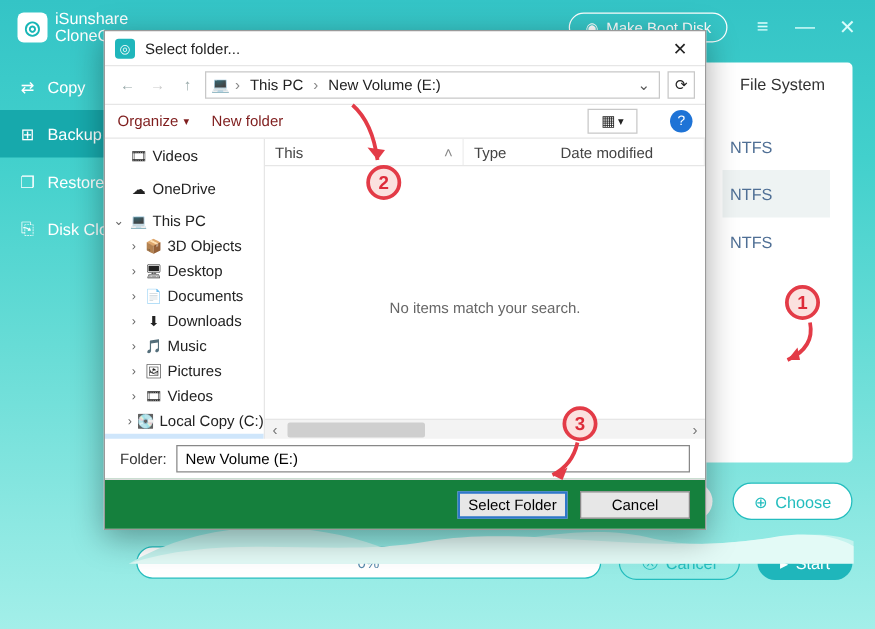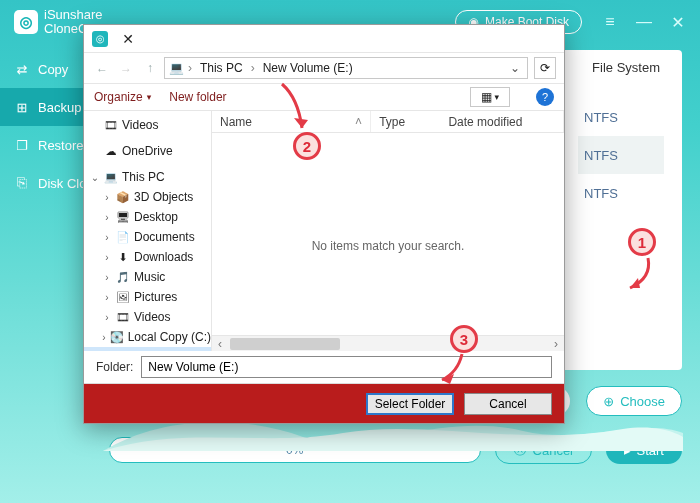--- a/index.html
+++ b/index.html
@@ -74,21 +74,21 @@
   .col { padding:0 8px; border-right:1px solid #eee; height:100%; display:flex; align-items:center; cursor:pointer; }
   .empty { flex:1; display:flex; align-items:center; justify-content:center; padding-top:24px; color:#666; }
   .hscroll { height:16px; border-top:1px solid #e6e6e6; background:#f3f3f3; position:relative; }
   .hscroll .thumb { position:absolute; left:18px; top:2px; height:12px; width:110px; background:#cfcfcf; border-radius:2px; }
   .hscroll .ar { position:absolute; top:0; width:16px; height:16px; display:flex;align-items:center;justify-content:center;color:#777;cursor:pointer;}
   .hscroll .ar.l{left:0;} .hscroll .ar.r{right:0;}
 
   .dlg-row { height:32px; display:flex; align-items:center; padding:0 12px; gap:8px; }
   .dlg-row label { color:#333; }
   .folderfield { flex:1; height:22px; border:1px solid #888; padding:0 6px; font-size:12px; }
-  .dlg-btns { height:40px; display:flex; align-items:center; justify-content:flex-end; gap:10px; padding:0 12px; background:#b91c1c; border-top:1px solid #dcdcdc;}
+  .dlg-btns { height:40px; display:flex; align-items:center; justify-content:flex-end; gap:10px; padding:0 12px; background:#15803d; border-top:1px solid #dcdcdc;}
   .winbtn { height:22px; min-width:88px; border:1px solid #888; background:#e7e7e7; font-size:12px; cursor:pointer; }
   .winbtn.primary { border:2px solid #2e77c9; background:#e7e7e7; }
 
   
   .bubble { position:absolute; width:28px; height:28px; border:3px solid #e33b47; border-radius:50%; background:#fbe1df; color:#dd2b39; font-weight:bold; font-size:15px; display:flex;align-items:center;justify-content:center; pointer-events:none; }
   .arrow { position:absolute; pointer-events:none; }
 </style>
 </head>
 <body>
 
@@ -171,20 +171,21 @@
           <span>Start</span>
         </div>
       </div>
     </div>
   </div>
 </div>
 
 <div class="dlg">
   <div class="dlg-title">
     <div class="ico">◎</div>
+    <div class="txt">Select folder...</div>
     <div class="dlg-close">✕</div>
   </div>
 
   <div class="dlg-nav">
     <div class="navarrow">←</div>
     <div class="navarrow" style="color:#ccc">→</div>
     <div class="navarrow">↑</div>
     <div class="crumbs">
       <span>💻</span>
       <span class="chev">›</span>
@@ -273,21 +274,21 @@
           <span>Local Copy (C:)</span>
         </div>
         <div class="tnode depth2 sel">
           <span class="ticon">💽</span>
           <span>New Volume (E:)</span>
         </div>
       </div>
     <div class="filepane">
       <div class="cols">
         <div class="col" style="flex:1.6">
-          <span>Name</span>
+          <span>This</span>
           <span style="margin-left:auto;color:#888">˄</span>
         </div>
         <div class="col" style="flex:.6;border-right:none">Type</div>
         <div class="col" style="flex:1.2">Date modified</div>
       </div>
       <div class="empty">
         <span>No items match your search.</span>
       </div>
       <div class="hscroll">
         <div class="ar l">‹</div>

